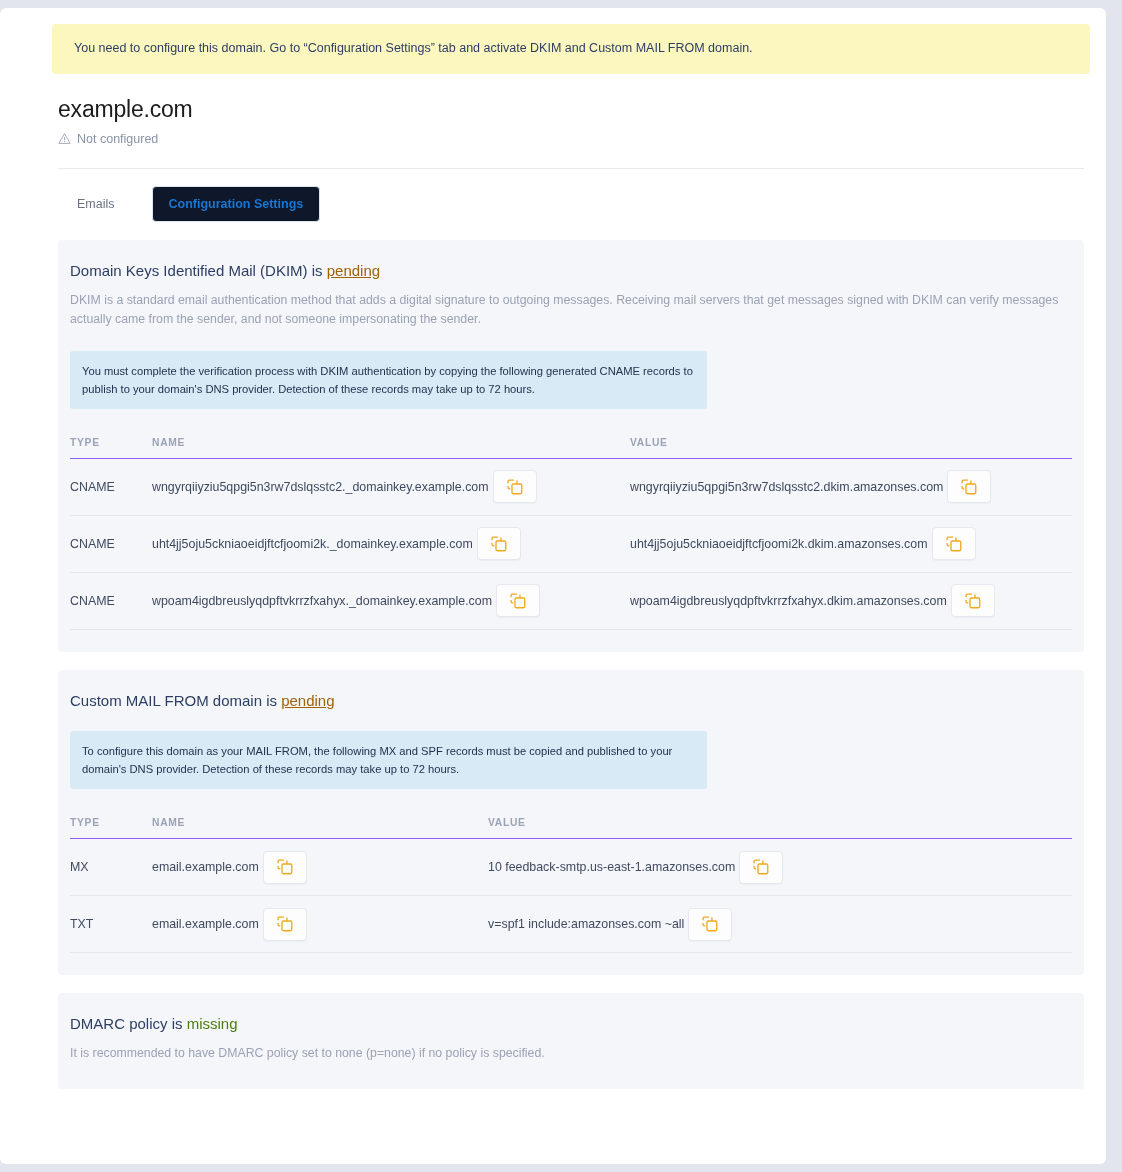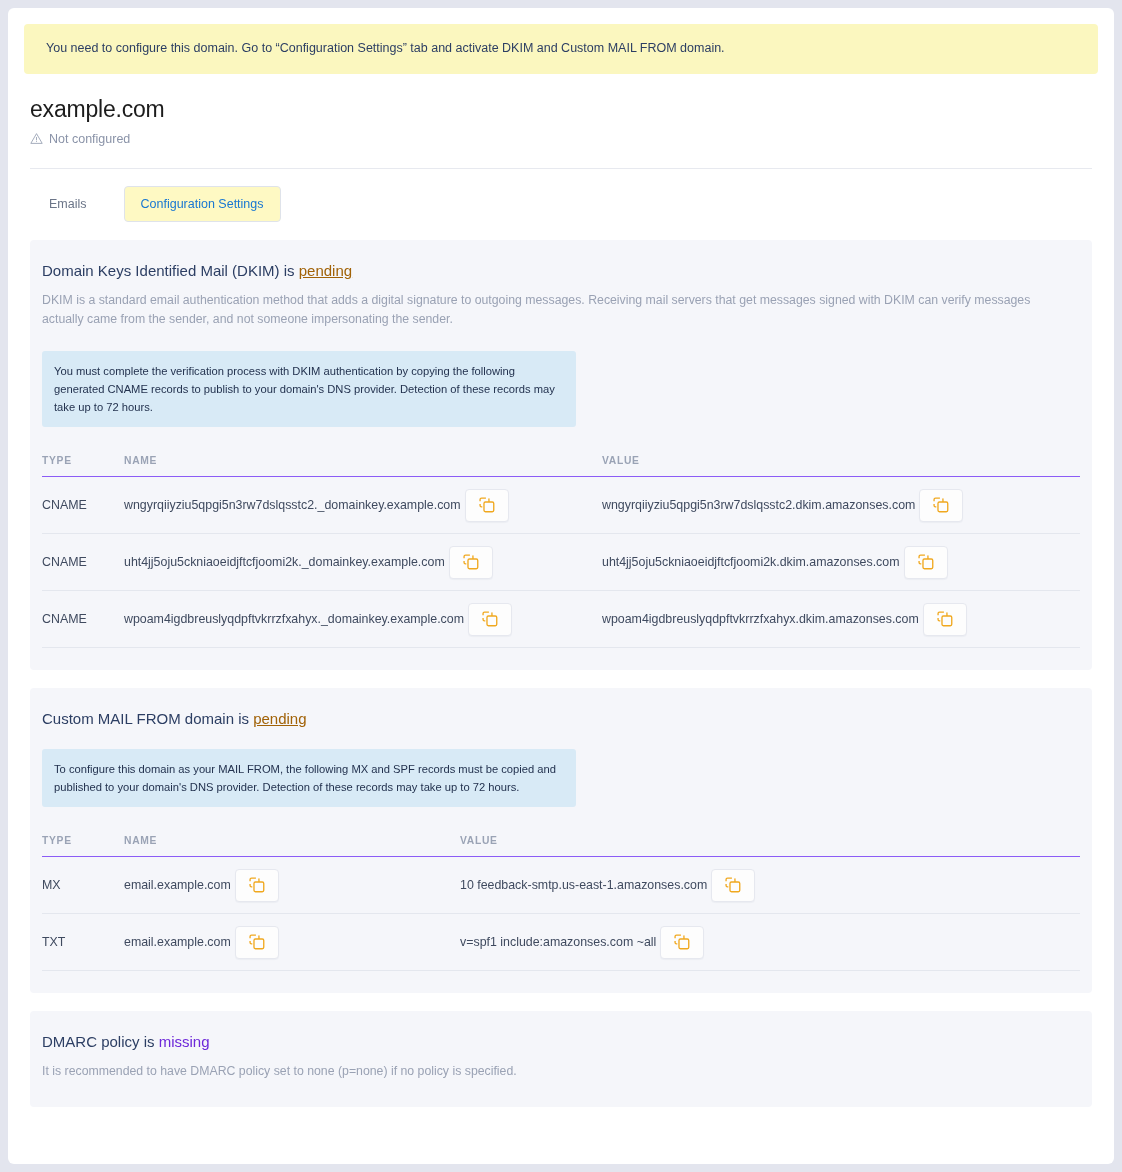--- a/index.html
+++ b/index.html
@@ -6,25 +6,26 @@
   html, body { margin: 0; padding: 0; }
   body {
     width: 1122px;
     height: 1172px;
     background: #e3e5ee;
     font-family: "Liberation Sans", sans-serif;
     -webkit-font-smoothing: antialiased;
   }
   .page-card {
     position: absolute;
-    left: 8px; top: 8px;
+    left: 0; top: 8px;
     width: 1106px; height: 1156px;
     background: #ffffff;
     border-radius: 6px;
     overflow: hidden;
+    padding-left: 36px;
   }
   .inner {
     padding: 16px 16px 0 16px;
   }
 
   
   .alert-banner {
     background: #fbf7bf;
     border-radius: 4px;
     padding: 16px 22px;
@@ -68,57 +69,57 @@
   .tab {
     font-size: 12.5px;
     color: #6b7588;
     padding: 10px 14px;
     border-radius: 4px;
     border: 1px solid transparent;
     cursor: pointer;
     white-space: nowrap;
   }
   .tab.active {
-    background: #fef9c3;
+    background: #0f172a;
     border: 1px solid #dfe3ea;
     color: #1877d2;
-    font-weight: normal;
+    font-weight: bold;
     padding: 10px 16px;
   }
 
   
   .panel {
     background: #f5f6fa;
     border-radius: 4px;
     margin: 18px 6px 0 6px;
     padding: 22px 12px 22px 12px;
   }
   .panel-title {
     font-size: 15px;
     color: #2c3e63;
     margin: 0 0 12px 0;
     font-weight: normal;
   }
   .status-pending { color: #a16207; text-decoration: underline; }
-  .status-missing { color: #6d28d9; }
+  .status-missing { color: #4d7c0f; }
 
   .panel-desc {
     font-size: 12.3px;
     color: #9aa2b4;
     line-height: 1.55;
     margin: 0;
     max-width: 1022px;
   }
 
   .info-box {
     background: #d8eaf6;
     border-radius: 3px;
     margin-top: 22px;
     padding: 11px 12px;
-    width: 534px;
+    width: 637px;
     font-size: 11.2px;
     line-height: 1.62;
     color: #23324f;
   }
 
   
   .rec-table {
     width: 100%;
     margin-top: 28px;
     border-collapse: collapse;

